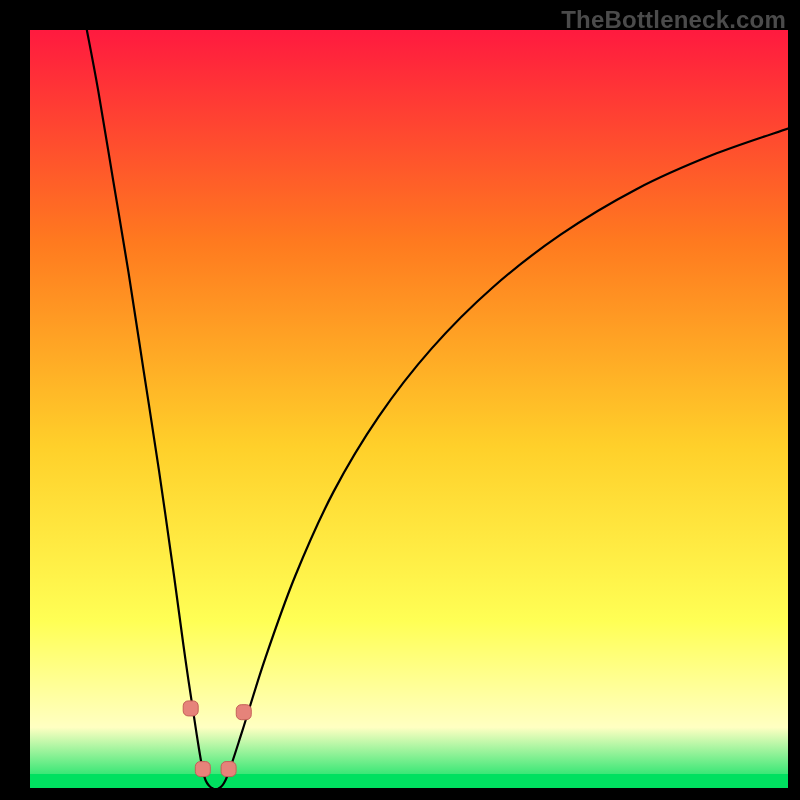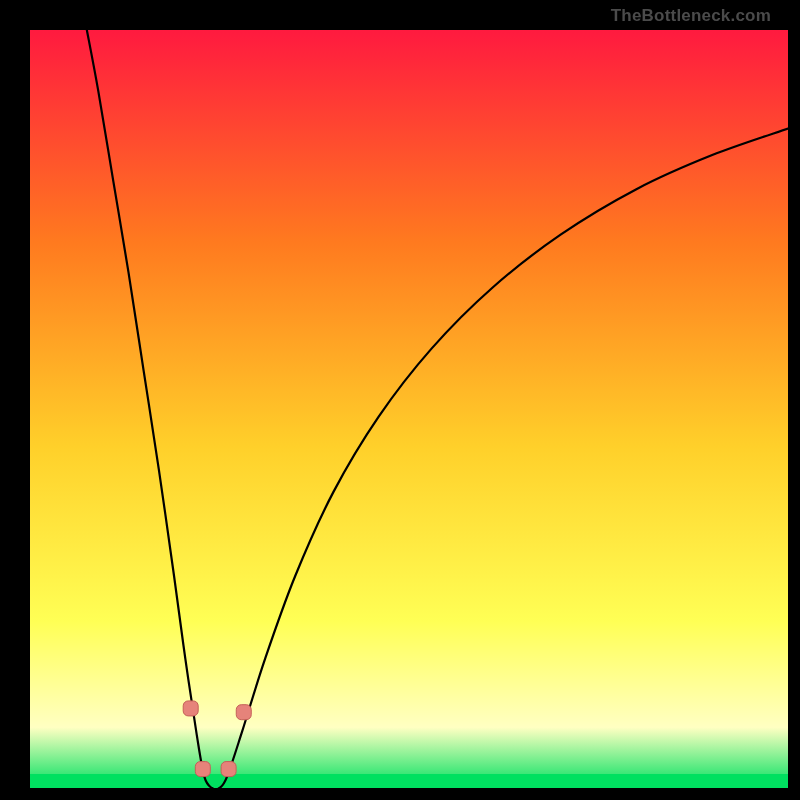--- a/index.html
+++ b/index.html
@@ -25,23 +25,23 @@
     height: 758px;
   }
   .plot-svg {
     width: 758px;
     height: 758px;
     display: block;
   }
   .watermark {
     position: absolute;
     top: 6px;
-    right: 29px;
+    right: 14px;
     color: #4b4b4b;
-    font-size: 17px;
+    font-size: 24px;
     font-weight: 600;
     letter-spacing: 0.2px;
     pointer-events: none;
   }
 </style>
 </head>
 <body>
 
 <div class="frame">
 

